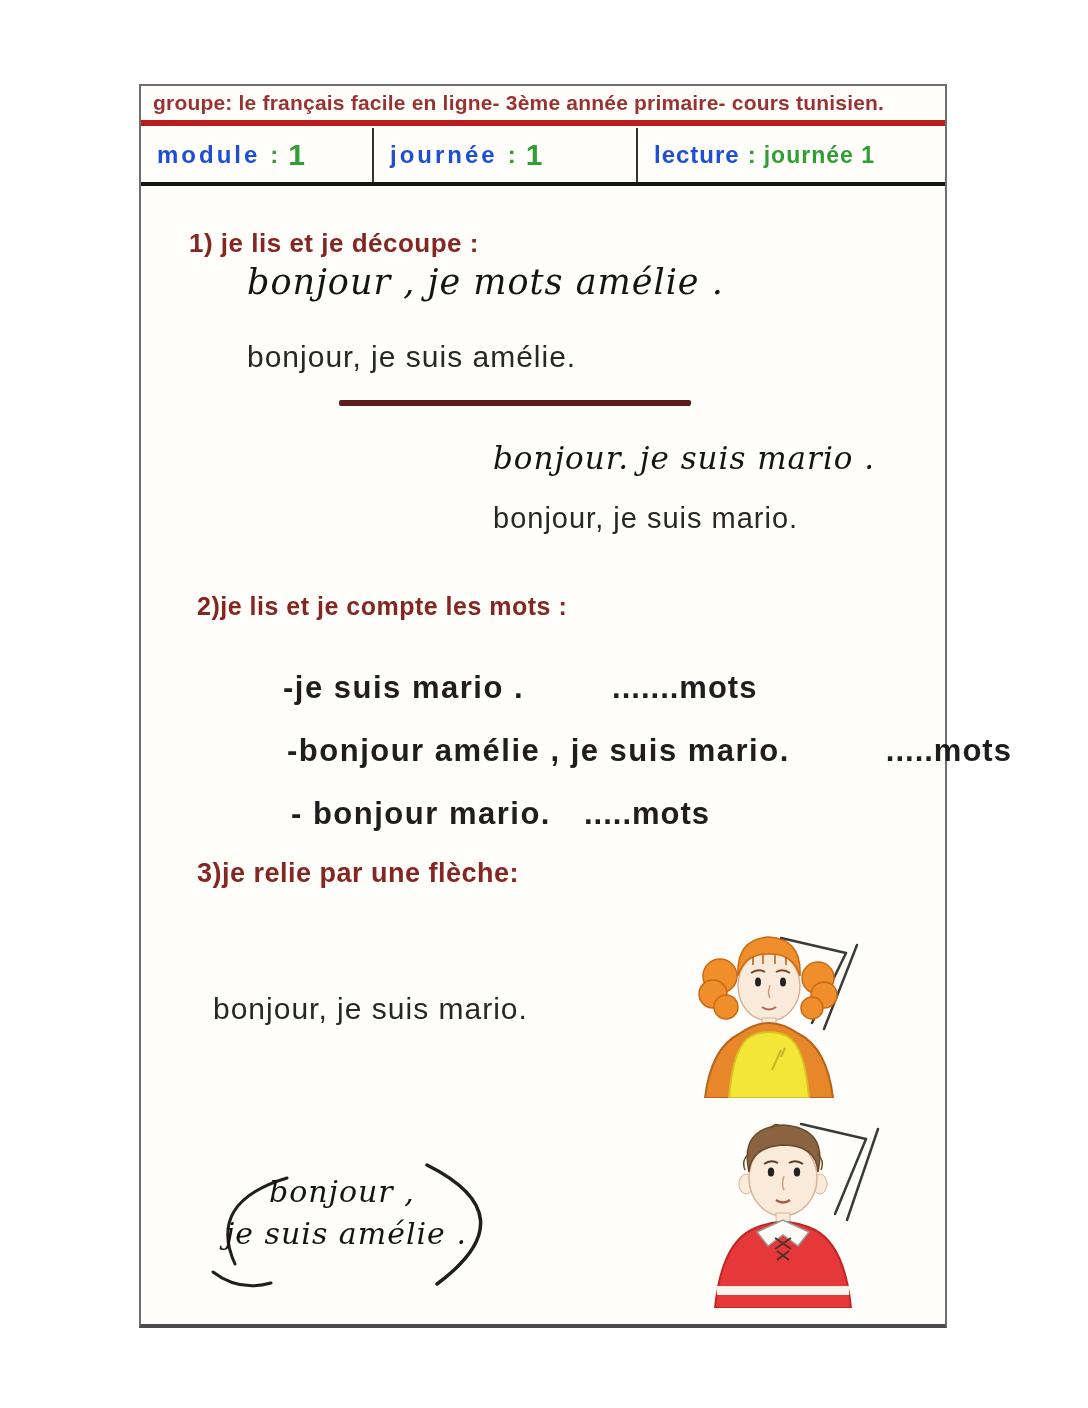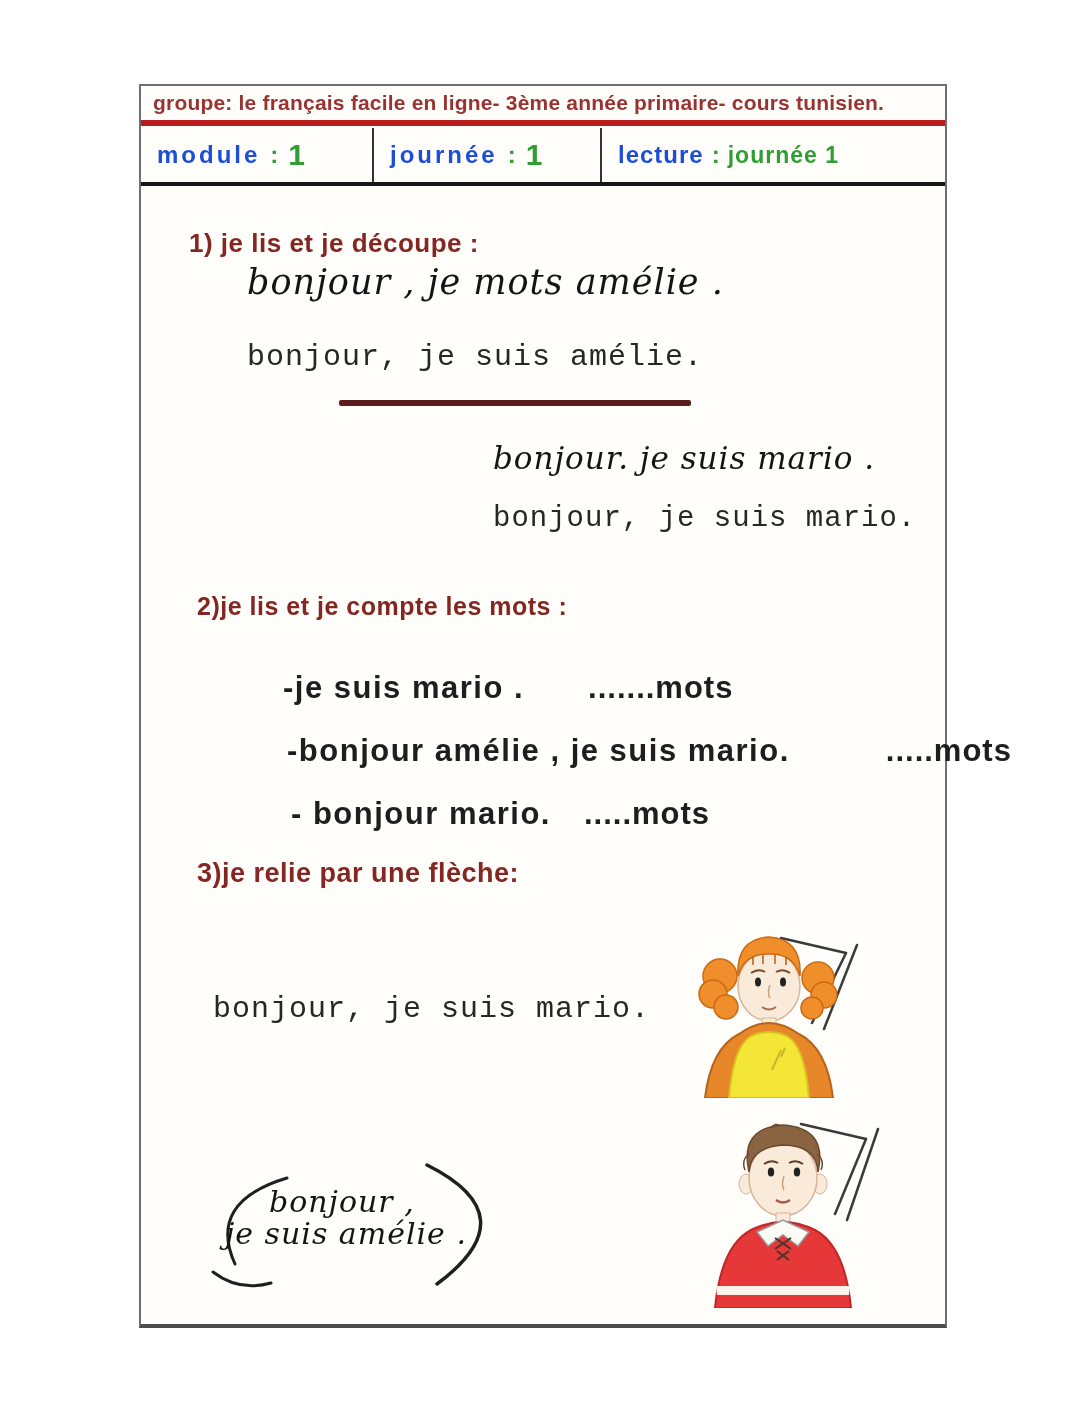--- a/index.html
+++ b/index.html
@@ -15,31 +15,31 @@
     border-bottom:6px solid #b91c1c; display:flex; align-items:center; padding-left:12px;
     color:#9a3232; font-weight:bold; font-size:21px; letter-spacing:.2px; white-space:nowrap;
   }
   .hrow2 {
     position:absolute; left:0; top:42px; width:100%; height:58px;
     border-bottom:4px solid #161616; display:flex;
   }
   .hcell { display:flex; align-items:center; padding-left:16px; height:100%; }
   .hcell + .hcell { border-left:2px solid #333; }
   .hcell.c1 { width:231px; }
-  .hcell.c2 { width:228px; }
+  .hcell.c2 { width:264px; }
   .hcell.c3 { flex:1; }
   .glabel { color:#1d4ed8; font-weight:bold; font-size:24px; letter-spacing:3px; }
   .gsep   { color:#2f9e33; font-weight:bold; font-size:24px; margin:0 10px; }
   .gval   { color:#2f9e33; font-weight:bold; font-size:30px; }
   .gval.small { font-size:23px; letter-spacing:1px; }
   
   .sec-head { position:absolute; font-weight:bold; color:#842722; font-size:26px; letter-spacing:.5px; white-space:nowrap; }
   
   .cursive { position:absolute; font-family:"DejaVu Serif", serif; font-style:italic; color:#141414; white-space:nowrap; letter-spacing:1px; }
-  .print   { position:absolute; font-family:Liberation Mono, monospace; color:#272727; white-space:nowrap; letter-spacing:1px; }
+  .print   { position:absolute; font-family:Liberation Sans, sans-serif; color:#272727; white-space:nowrap; letter-spacing:1px; }
   .redline { position:absolute; left:198px; top:314px; width:352px; height:6px; background:#5e1d1d; border-radius:2px; }
   
   .count-line { position:absolute; display:inline-flex; align-items:baseline; font-size:31px; font-weight:bold; color:#1e1e1e; letter-spacing:1.5px; white-space:nowrap; }
   .count-line .mots { letter-spacing:1px; }
   
   .illus { position:absolute; }
   
   .oval-wrap { position:absolute; left:54px; top:1072px; width:336px; height:134px; }
   .oval-wrap svg { position:absolute; left:0; top:0; }
   .oval-line { position:absolute; font-family:"DejaVu Serif", serif; font-style:italic; font-size:30px; color:#141414; white-space:nowrap; letter-spacing:1px; }
@@ -72,21 +72,21 @@
     </div>
 
     <div class="sec-head" style="left:48px; top:142px;">1) je lis et je découpe :</div>
     <div class="cursive" style="left:106px; top:176px; font-size:35px;">bonjour , je mots amélie .</div>
     <div class="print" style="left:106px; top:254px; font-size:30px;">bonjour, je suis amélie.</div>
     <div class="redline"></div>
     <div class="cursive" style="left:352px; top:354px; font-size:31px;">bonjour. je suis mario .</div>
     <div class="print" style="left:352px; top:416px; font-size:29px;">bonjour, je suis mario.</div>
 
     <div class="sec-head" style="left:56px; top:506px; font-size:25px;">2)je lis et je compte les mots :</div>
-    <div class="count-line" style="left:142px; top:584px; column-gap:64px;">
+    <div class="count-line" style="left:142px; top:584px; column-gap:88px;">
       <span>-je suis mario .</span>
       <span class="mots">.......mots</span>
     </div>
     <div class="count-line" style="left:146px; top:647px; column-gap:96px;">
       <span>-bonjour amélie , je suis mario.</span>
       <span class="mots">.....mots</span>
     </div>
     <div class="count-line" style="left:150px; top:710px; column-gap:33px;">
       <span>- bonjour mario.</span>
       <span class="mots">.....mots</span>
@@ -168,18 +168,18 @@
     </div>
 
     <div class="oval-wrap">
       <svg width="336" height="134" viewBox="0 0 336 134">
         <g stroke="#1f1f1f" stroke-width="3" fill="none" stroke-linecap="round">
           <path d="M92,20 Q12,44 40,106"></path>
           <path d="M18,114 Q44,134 76,125"></path>
           <path d="M232,7 Q334,58 242,126" stroke-width="3.5"></path>
         </g>
       </svg>
-      <div class="oval-line" style="left:74px; top:26px;">bonjour ,</div>
+      <div class="oval-line" style="left:74px; top:16px;">bonjour ,</div>
       <div class="oval-line" style="left:30px; top:58px;">je suis amélie .</div>
     </div>
 
   </div>
 </div>
 
 </body></html>

